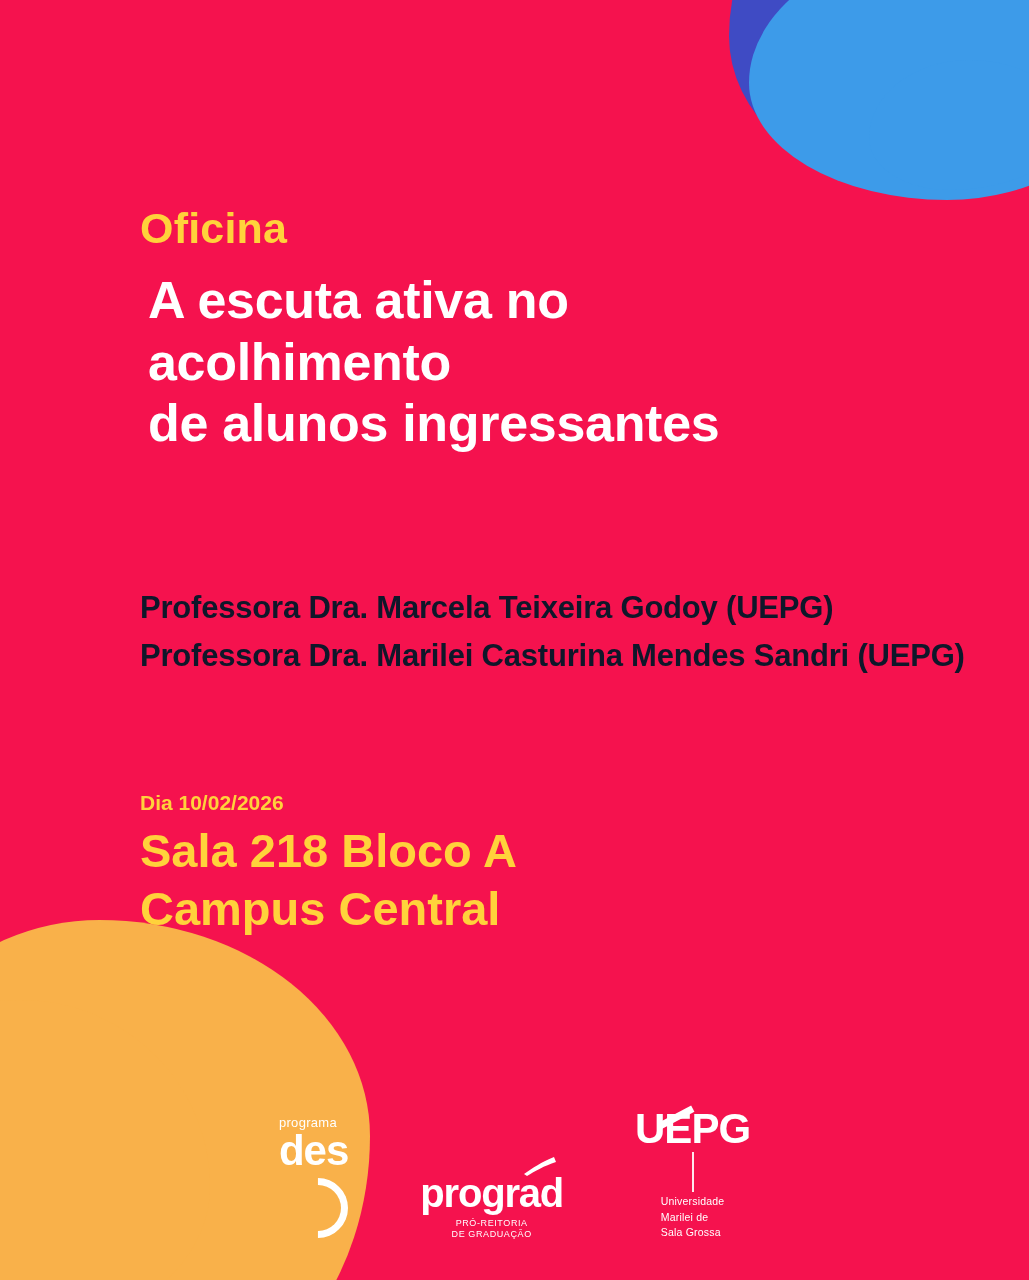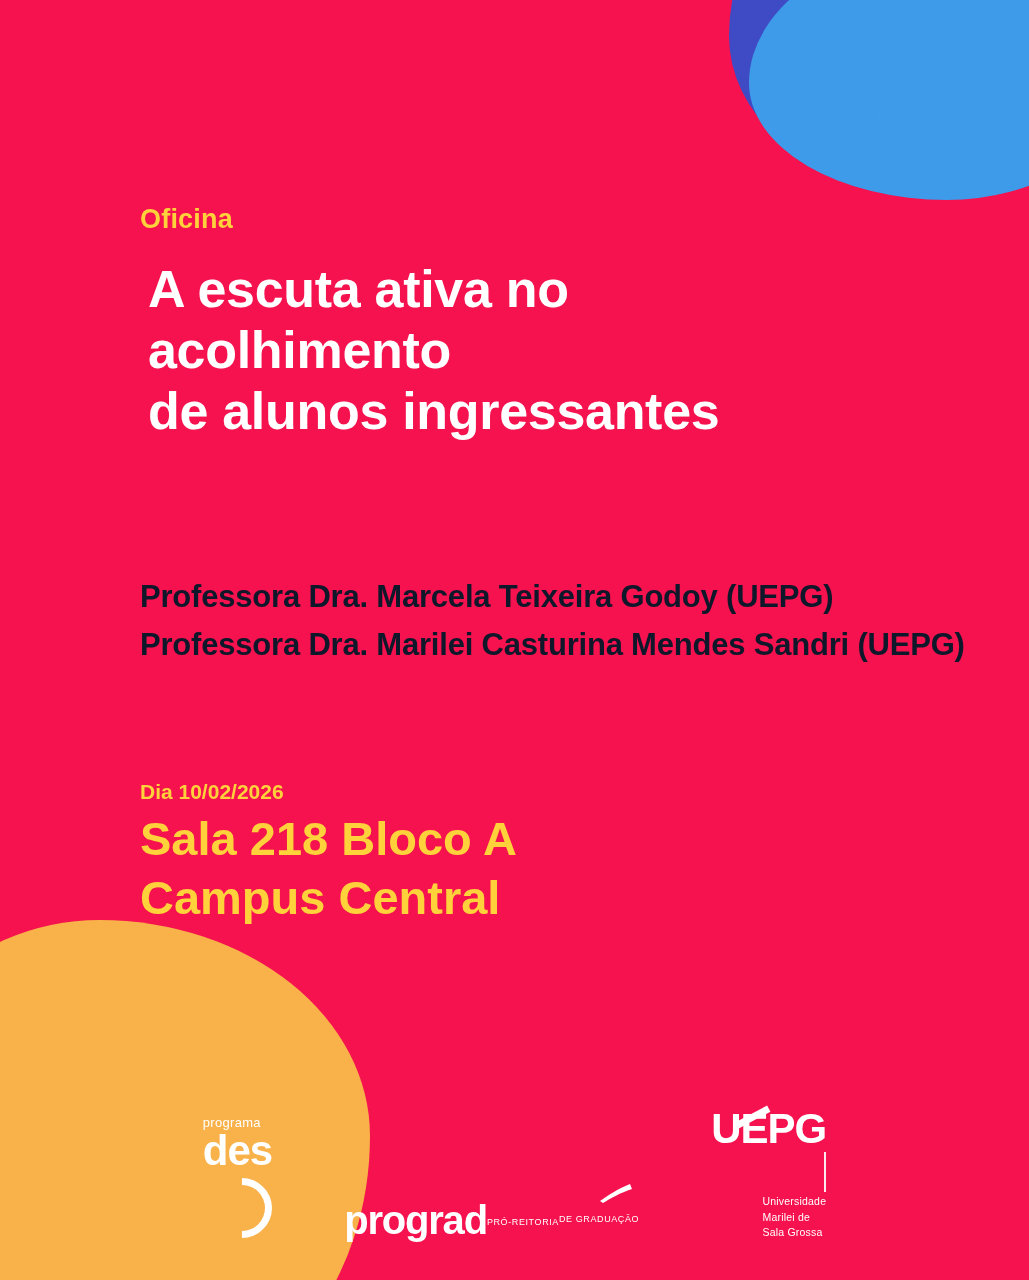--- a/index.html
+++ b/index.html
@@ -65,25 +65,25 @@
 
   
   .content {
     position: absolute;
     left: 140px;
     top: 205px;
     right: 60px;
   }
   .kicker {
     color: #ffd23b;
-    font-size: 27px;
+    font-size: 43px;
     font-weight: bold;
     letter-spacing: 0.2px;
     line-height: 1.1;
-    margin-bottom: 24px;
+    margin-bottom: 18px;
   }
   .title {
     color: #ffffff;
     font-size: 52px;
     font-weight: bold;
     line-height: 1.18;
     letter-spacing: -0.3px;
     max-width: 720px;
     margin-left: 8px;
   }
@@ -156,21 +156,21 @@
     border: 7px solid #ffffff;
     border-radius: 50%;
     border-left-color: transparent;
     border-bottom-color: transparent;
     transform: rotate(45deg);
     margin-bottom: 2px;
   }
   
   .logo-prograd {
     display: flex;
-    flex-direction: row;
+    flex-direction: column;
     align-items: center;
     position: relative;
   }
   .logo-prograd .word {
     font-size: 40px;
     font-weight: bold;
     letter-spacing: -1.2px;
     line-height: 1;
   }
   .logo-prograd .tick {
@@ -183,21 +183,21 @@
   .logo-prograd .sub {
     font-size: 9px;
     letter-spacing: 0.6px;
     text-align: center;
     margin-top: 5px;
     line-height: 1.25;
   }
   
   .logo-uepg {
     display: flex;
-    align-items: flex-end;
+    align-items: center;
     gap: 2px;
   }
   .logo-uepg .mark {
     font-size: 42px;
     font-weight: bold;
     letter-spacing: -1px;
     position: relative;
     line-height: 1;
   }
   .logo-uepg .mark .slash {

